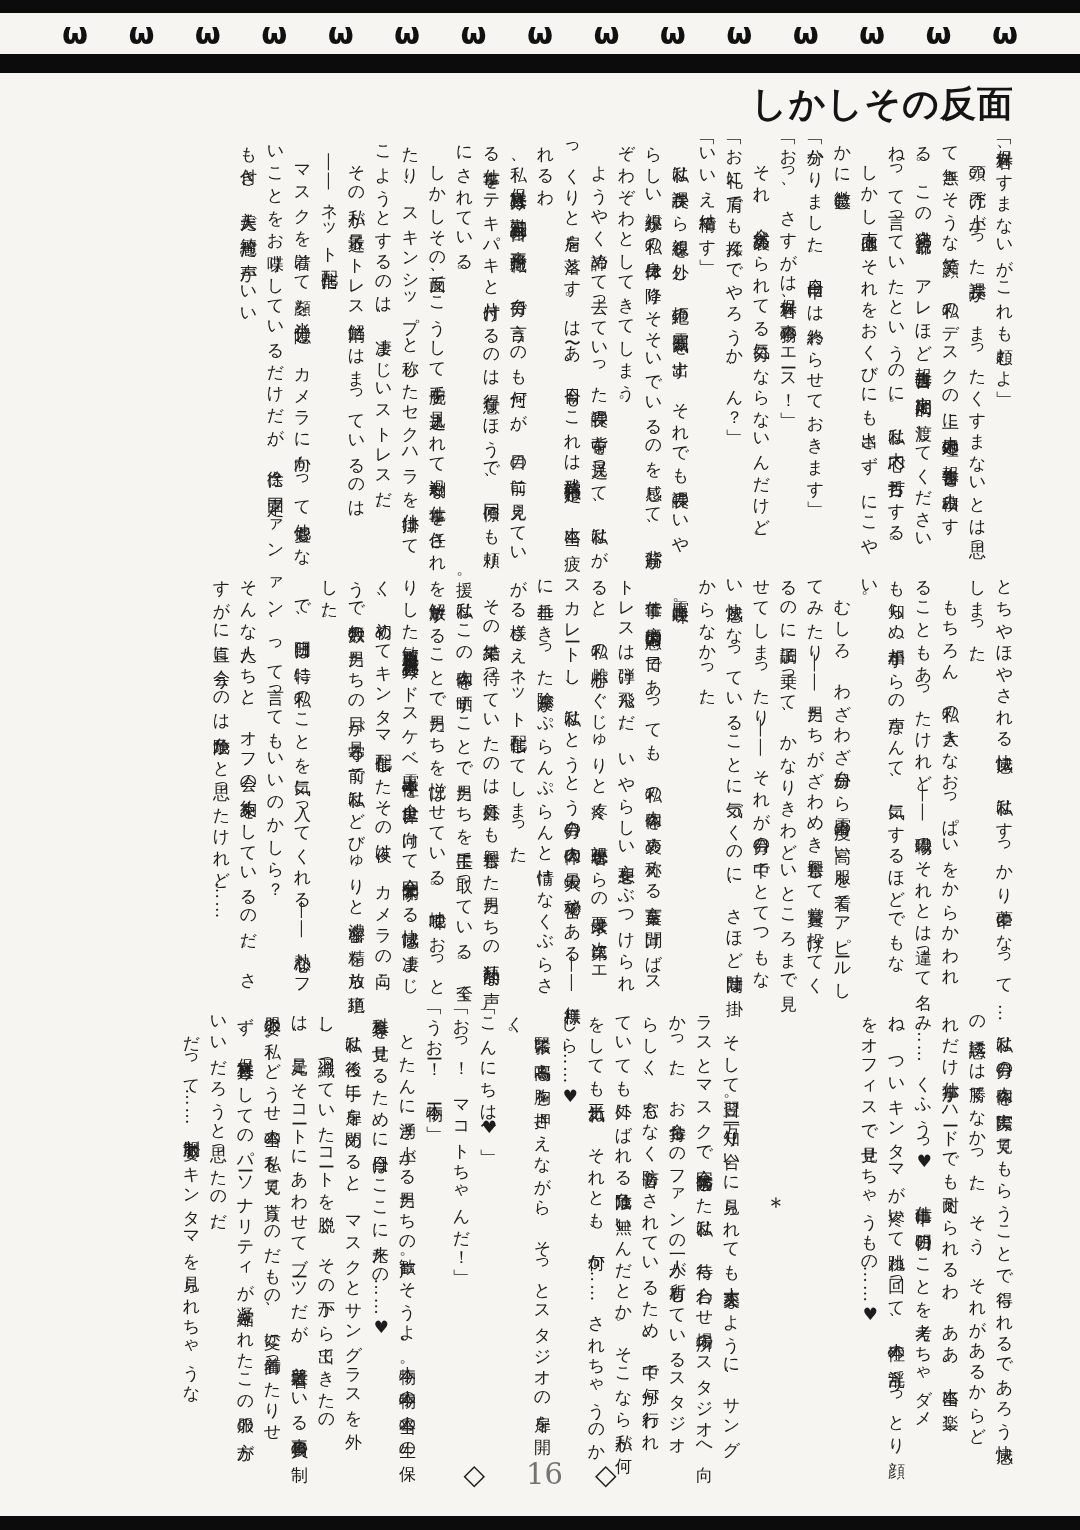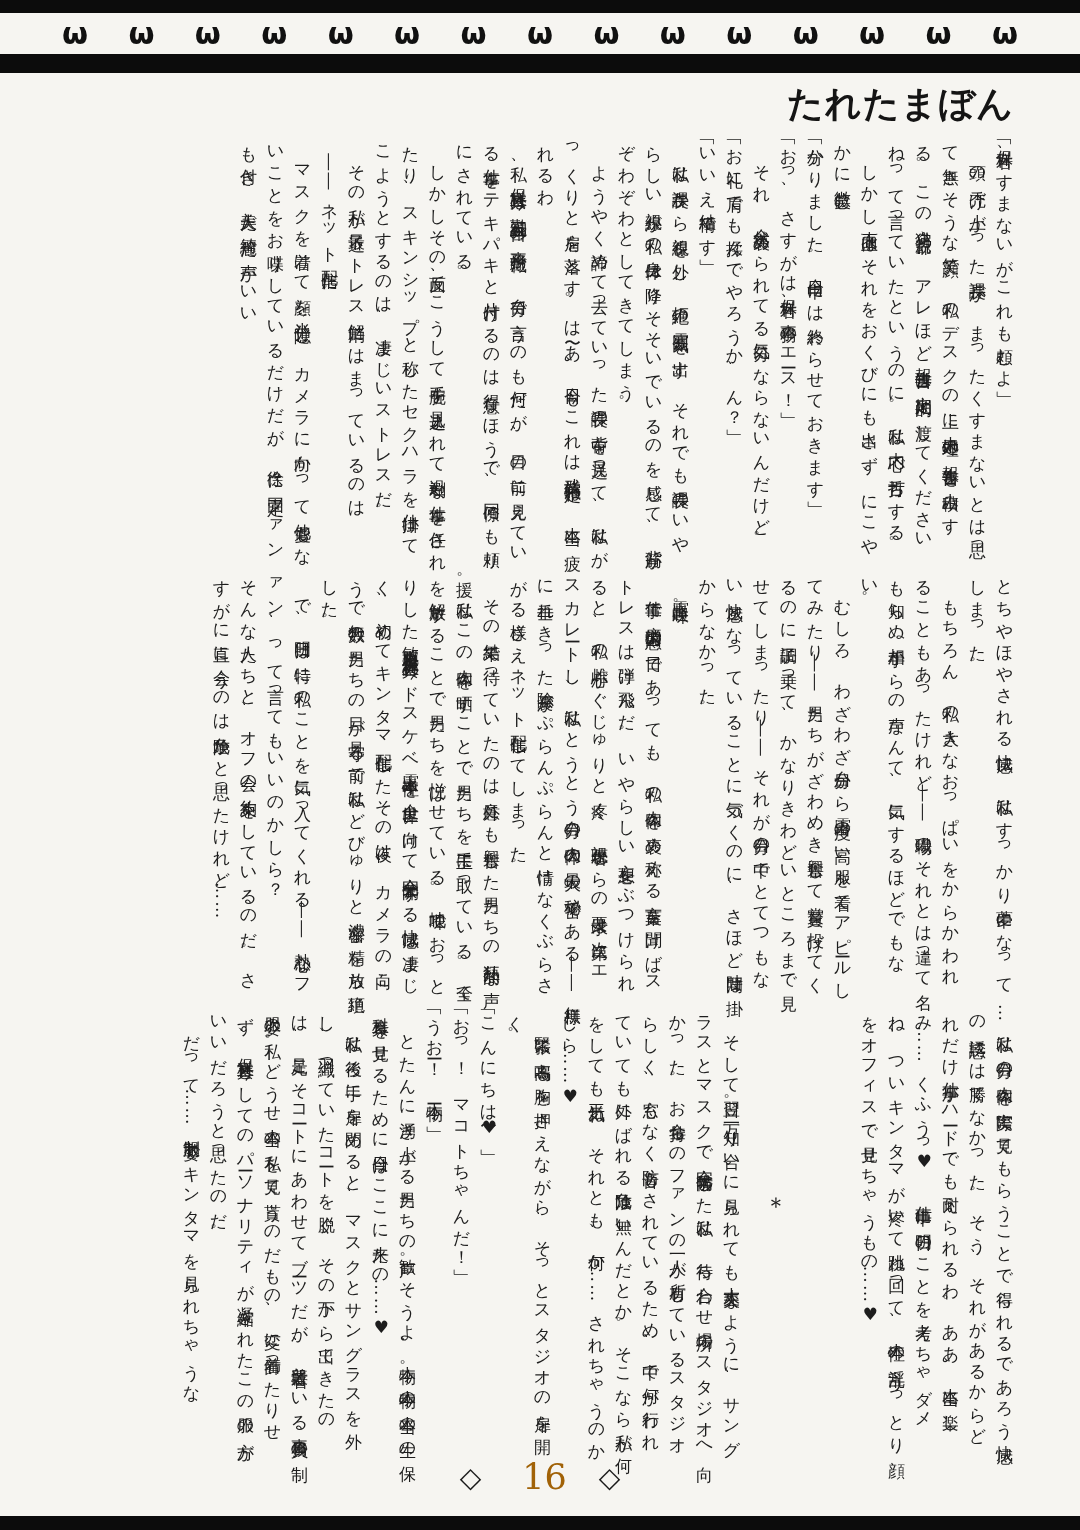--- a/index.html
+++ b/index.html
@@ -51,21 +51,21 @@
   .separator {
     position: absolute; top: 1190px; left: 764px;
     font-size: 24px; color: #222;
   }
   
   .footer {
     position: absolute; top: 1460px; left: 0; right: 0;
     display: flex; justify-content: center; align-items: center; gap: 32px;
   }
   .diamond { font-family: "DejaVu Sans", sans-serif; font-size: 28px; color: #1a1a1a; line-height: 1; }
-  .pageno  { font-size: 35px; color: #a16207; line-height: 1; margin-left: 9px; }
+  .pageno  { font-size: 29px; color: #737373; line-height: 1; margin-left: 9px; }
 </style>
 </head>
 <body>
 
 <div class="page">
 
   <div class="bar bar-top-upper"></div>
   <div class="omega-row">
       <span class="omega">ω</span>
       <span class="omega">ω</span>
@@ -78,21 +78,21 @@
       <span class="omega">ω</span>
       <span class="omega">ω</span>
       <span class="omega">ω</span>
       <span class="omega">ω</span>
       <span class="omega">ω</span>
       <span class="omega">ω</span>
       <span class="omega">ω</span>
     </div>
   <div class="bar bar-top-lower"></div>
 
-  <h1 class="title">たれたまぼん</h1>
+  <h1 class="title">しかしその反面</h1>
 
   <div class="vband band1">「保科君、すまないがこれも頼むよ」
 　頭の禿げ上がった課長が、まったくすまないとは思って無さそうな笑顔で、私のデスクの上に未処理の報告書を山積みする。この狒々親爺ぃ、アレほど報告書は定期的に渡してくださいねって言っていたというのに。私は内心で舌打ちする。
 　しかし表面上はそれをおくびにも出さず、にこやかに微笑む。
 「分かりました。今日中には終わらせておきます」
 「おっ、さすがは保科君、事務のエース！」
 　それ、全然褒められてる気分にならないんだけど。
 「お礼に肩でも揉んでやろうか、ん？」
 「いいえ結構です」
 　私は課長から視線を外し、拒絶の雰囲気を出す。それでも課長のいやらしい視線が私の身体に降りそそいでいるのを感じて、背筋がぞわぞわとしてきてしまう。

